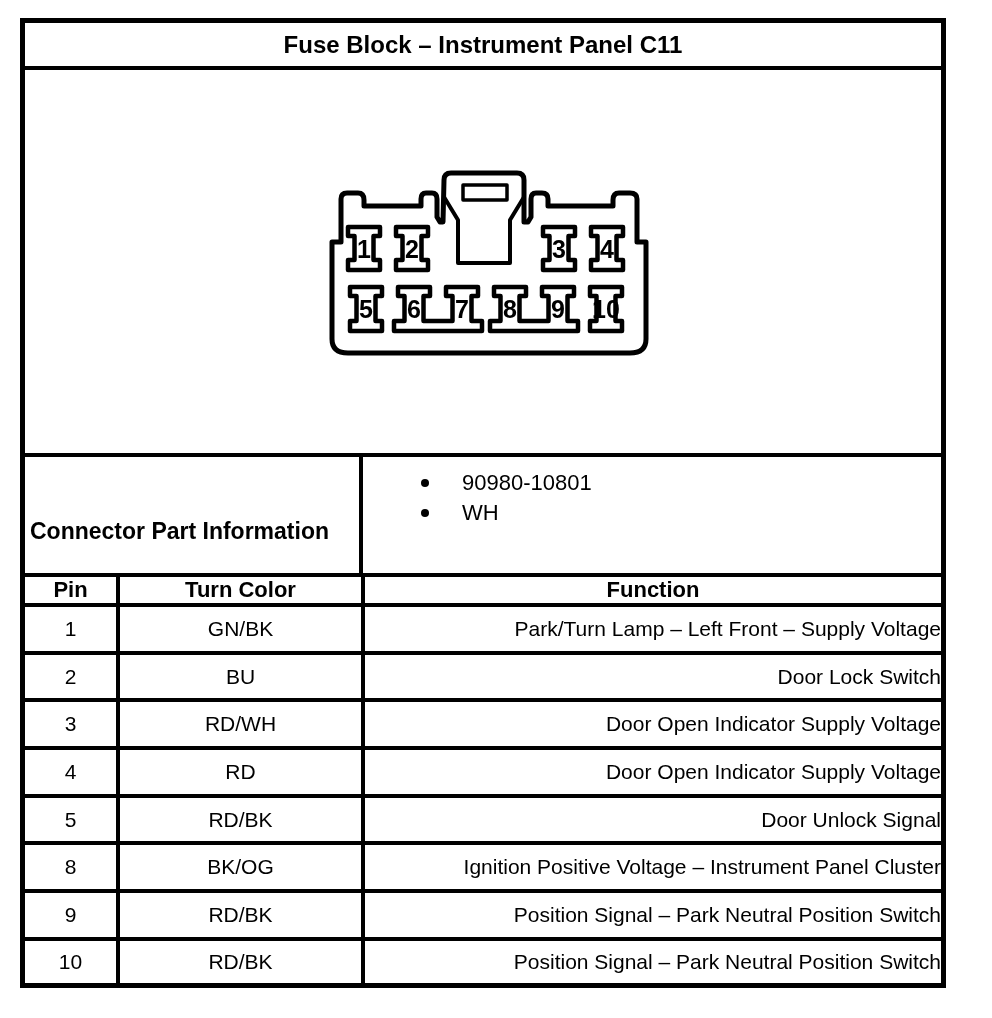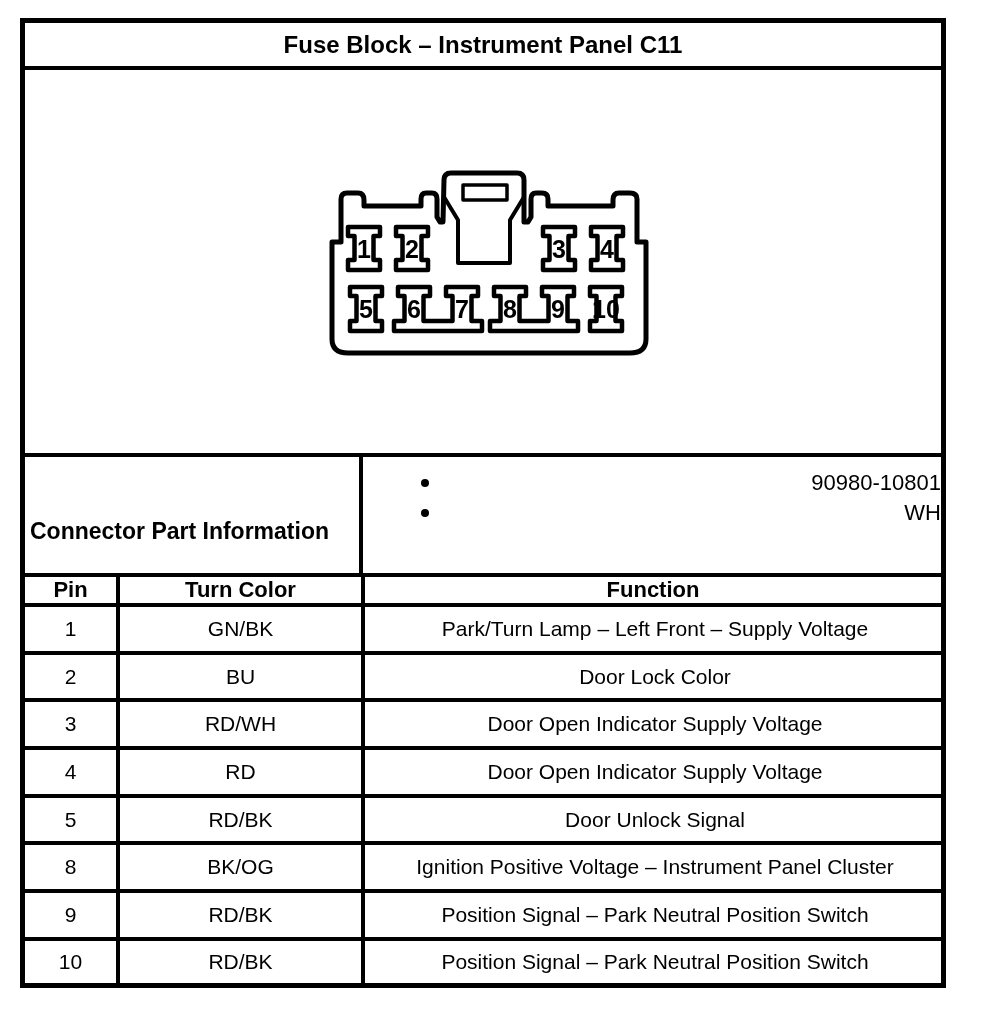--- a/index.html
+++ b/index.html
@@ -40,39 +40,39 @@
     width:338px; border-right:4px solid #000;
     display:flex; align-items:center;
     padding-left:5px;
   }
   .cpi-left .t {
     font-size:23px; font-weight:bold; white-space:nowrap;margin-top:33px;
   }
   .cpi-right {
     flex:1; padding:11px 0 0 58px;
   }
-  .bullet-row { display:flex; align-items:center; height:30px;justify-content:space-between; }
+  .bullet-row { display:flex; align-items:center; height:30px; }
   .bullet-row .dot {
     width:8px; height:8px; border-radius:50%; background:#000;
     margin-right:33px; flex:0 0 auto;
   }
   .bullet-row .bt { font-size:22px; white-space:nowrap; }
   .table-wrap { flex:1; }
   table {
     width:100%; height:100%;
     border-collapse:collapse;
     border-style:hidden; 
   }
   th, td { border:4px solid #000; vertical-align:middle; }
   th { font-size:22px; font-weight:bold; text-align:center; }
   td { font-size:21px; white-space:nowrap; }
   col.c1 { width:93px; }
   col.c2 { width:245px; }
   td.c-pin, td.c-wc { text-align:center; }
-  td.c-fn { text-align:center; padding-left:4px; }
+  td.c-fn { text-align:right; padding-left:4px; }
   .pin-num {
     font-family:"Liberation Sans", sans-serif;
     font-size:25px; font-weight:bold; fill:#000;
   }
 </style>
 </head>
 <body>
 
 <div class="sheet">
   <div class="doc">
@@ -159,21 +159,21 @@
         </thead>
         <tbody>
           <tr>
             <td class="c-pin">1</td>
             <td class="c-wc">GN/BK</td>
             <td class="c-fn">Park/Turn Lamp – Left Front – Supply Voltage</td>
           </tr>
           <tr>
             <td class="c-pin">2</td>
             <td class="c-wc">BU</td>
-            <td class="c-fn">Door Lock Color</td>
+            <td class="c-fn">Door Lock Switch</td>
           </tr>
           <tr>
             <td class="c-pin">3</td>
             <td class="c-wc">RD/WH</td>
             <td class="c-fn">Door Open Indicator Supply Voltage</td>
           </tr>
           <tr>
             <td class="c-pin">4</td>
             <td class="c-wc">RD</td>
             <td class="c-fn">Door Open Indicator Supply Voltage</td>

